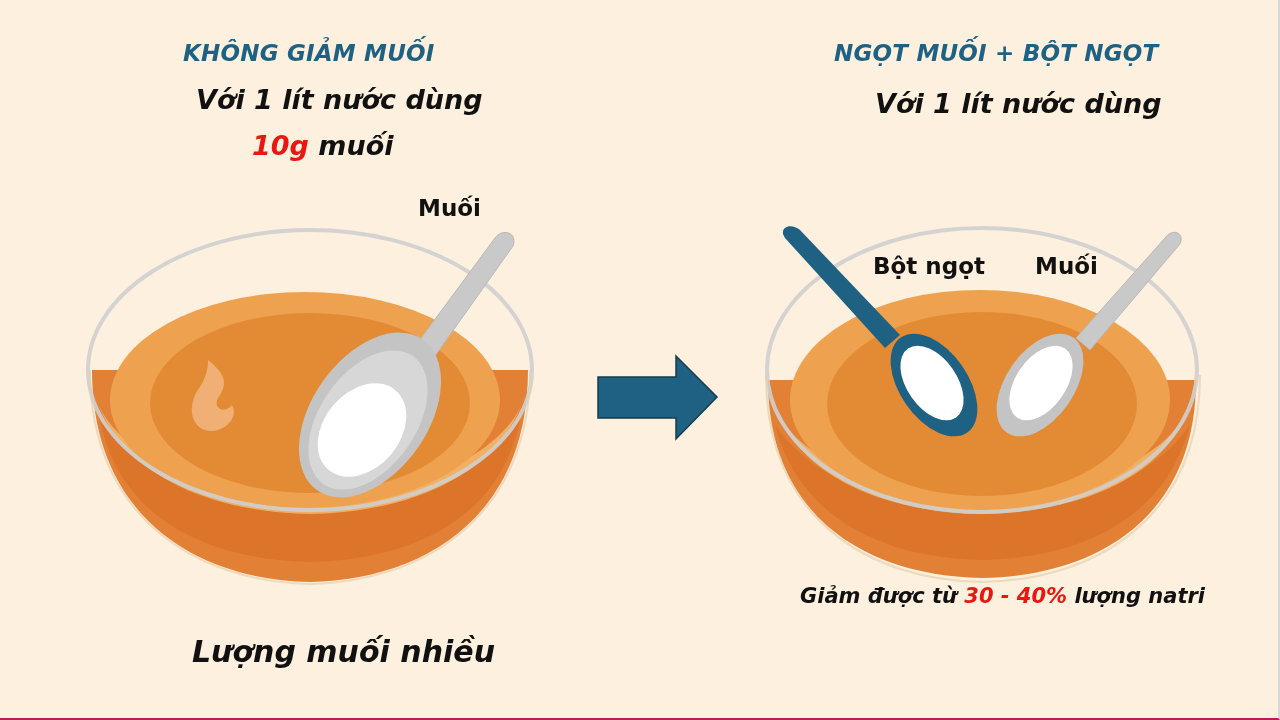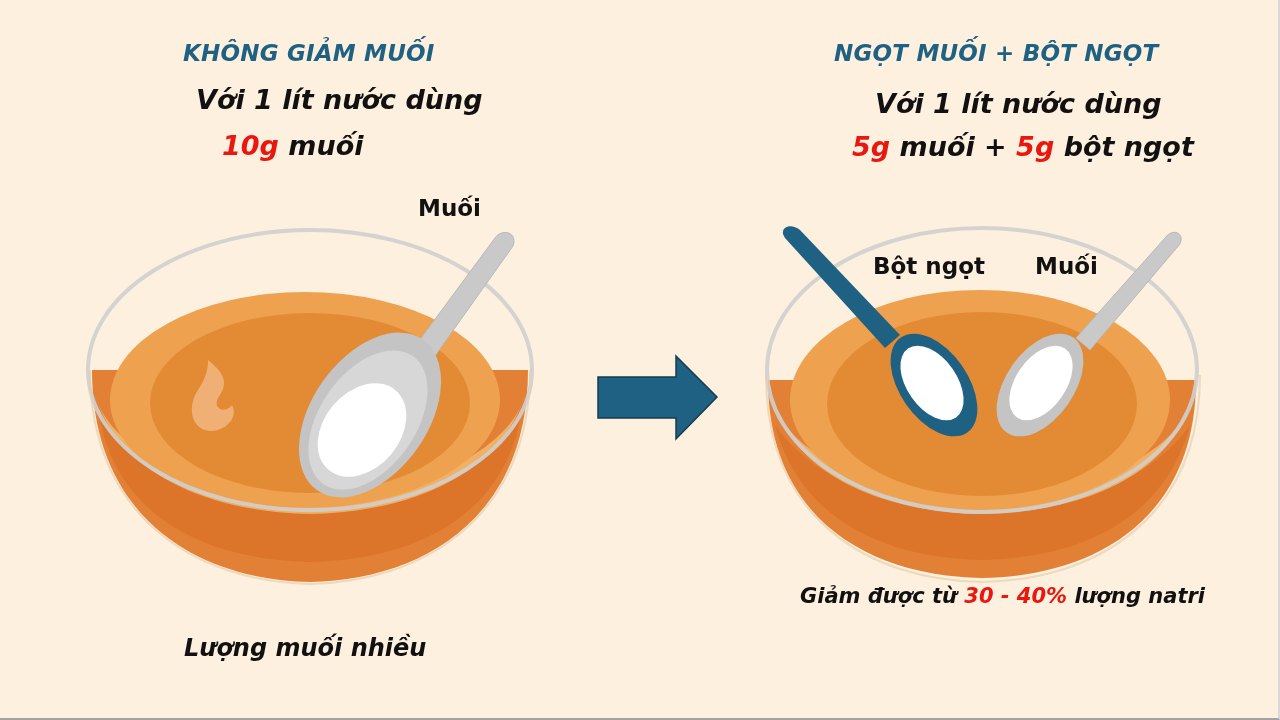--- a/index.html
+++ b/index.html
@@ -5,39 +5,39 @@
     html, body { margin: 0; padding: 0; }
     body {
       width: 1280px; height: 720px; overflow: hidden;
       background: #fdf0de;
       font-family: "DejaVu Sans", "Liberation Sans", sans-serif;
       position: relative;
     }
     .canvas {
       position: absolute; left: 0; top: 0; width: 1280px; height: 720px;
       background: #fdf0de;
-      border-right: 2px solid #d8d8d8; border-bottom: 2px solid #a3a3a3;
+      border-right: 2px solid #d8d8d8; border-bottom: 2px solid #be185d;
       box-sizing: border-box;
     }
     .txt { position: absolute; white-space: nowrap; font-style: italic; font-weight: bold; }
     .title { color: #1f6183; font-size: 23px; letter-spacing: 0.2px; }
     .sub { color: #111; font-size: 27px; }
     .red { color: #e8170f; }
     .label { position: absolute; font-weight: bold; color: #111; font-size: 23px; white-space: nowrap; }
     .caption { color: #111; font-size: 21px; text-align: center; line-height: 30px; }
     svg { position: absolute; overflow: visible; }
   </style>
 </head>
 <body>
 
 <div class="canvas">
 
   <div class="txt title" style="left:183px; top:40px;">KHÔNG GIẢM MUỐI</div>
   <div class="txt sub" style="left:196px; top:84px;">Với 1 lít nước dùng</div>
-  <div class="txt sub" style="left:222px; top:130px;">
+  <div class="txt sub" style="left:252px; top:130px;">
     <span class="red">10g</span><span> muối</span>
   </div>
   <div class="label" style="left:418px; top:195px;">Muối</div>
 
   <svg width="460" height="380" style="left:80px; top:220px;">
 
     <path d="M12,150 C12,300 120,360 230,362 C340,360 448,300 448,150 Z" fill="#e07a2c" opacity="0.95"></path>
     <path d="M20,200 C40,300 130,340 230,342 C330,340 420,300 440,200 C400,260 320,290 230,292 C140,290 60,260 20,200 Z" fill="#d86c23" opacity="0.6"></path>
 
     <path d="M15,175 C40,255 130,292 230,294 C330,292 420,255 445,175 C430,230 340,275 230,277 C120,275 30,230 15,175 Z" fill="#f3b569" opacity="0.9"></path>
@@ -57,23 +57,20 @@
 
     <ellipse cx="282" cy="210" rx="38" ry="52" transform="rotate(40 282 210)" fill="#ffffff"></ellipse>
   </svg>
 
   <svg width="130" height="90" style="left:597px; top:355px;">
     <polygon points="1,22 79,22 79,1 120,42 79,84 79,63 1,63" fill="#1f6183" stroke="#163b4f" stroke-width="1.5"></polygon>
   </svg>
 
   <div class="txt title" style="left:834px; top:40px;">NGỌT MUỐI + BỘT NGỌT</div>
   <div class="txt sub" style="left:875px; top:88px;">Với 1 lít nước dùng</div>
-  <div class="txt sub" style="left:852px; top:131px;">
-    <span class="red">5g</span><span> muối + </span><span class="red">5g</span><span> bột ngọt</span>
-  </div>
 
   <svg width="450" height="380" style="left:760px; top:220px;">
     <path d="M8,160 C8,300 110,356 222,358 C334,356 436,300 436,160 Z" fill="#e07a2c" opacity="0.95"></path>
     <path d="M15,205 C40,300 125,338 222,340 C320,338 405,300 430,205 C390,262 310,290 222,292 C134,290 55,262 15,205 Z" fill="#d86c23" opacity="0.6"></path>
     <path d="M12,180 C38,258 125,292 222,294 C320,292 408,258 432,180 C418,232 330,275 222,277 C114,275 26,232 12,180 Z" fill="#f3b569" opacity="0.9"></path>
     <ellipse cx="220" cy="180" rx="190" ry="110" fill="#eea14e"></ellipse>
     <ellipse cx="222" cy="184" rx="155" ry="92" fill="#e38b34"></ellipse>
     <ellipse cx="222" cy="150" rx="215" ry="142" fill="none" stroke="#cfcfcf" stroke-width="4" opacity="0.9"></ellipse>
     <path d="M6,155 C6,300 110,360 222,362 C334,360 440,300 440,155" fill="none" stroke="#e6cfae" stroke-width="2" opacity="0.7"></path>
 
@@ -81,18 +78,18 @@
     <ellipse cx="174" cy="165" rx="34" ry="58" transform="rotate(-35 174 165)" fill="#1f6183"></ellipse>
     <ellipse cx="172" cy="163" rx="25" ry="42" transform="rotate(-35 172 163)" fill="#ffffff"></ellipse>
 
     <path d="M405,18 C412,8 425,12 420,24 L330,130 L316,118 Z" fill="#c9c9c9" stroke="#b8b8b8" stroke-width="1"></path>
     <ellipse cx="280" cy="165" rx="34" ry="58" transform="rotate(35 280 165)" fill="#c4c4c4"></ellipse>
     <ellipse cx="281" cy="163" rx="25" ry="42" transform="rotate(35 281 163)" fill="#ffffff"></ellipse>
   </svg>
   <div class="label" style="left:873px; top:253px;">Bột ngọt</div>
   <div class="label" style="left:1035px; top:253px;">Muối</div>
 
-  <div class="txt sub" style="left:184px; top:634px; font-size:24px;">Lượng muối nhiều</div>
+  <div class="txt sub" style="left:192px; top:634px; font-size:30px;">Lượng muối nhiều</div>
 
   <div class="txt caption" style="left:800px; top:581px; width:400px;">
     <div><span>Giảm được từ </span><span class="red">30 - 40%</span><span> lượng natri</span></div>
   </div>
 </div>
 
 </body></html>

